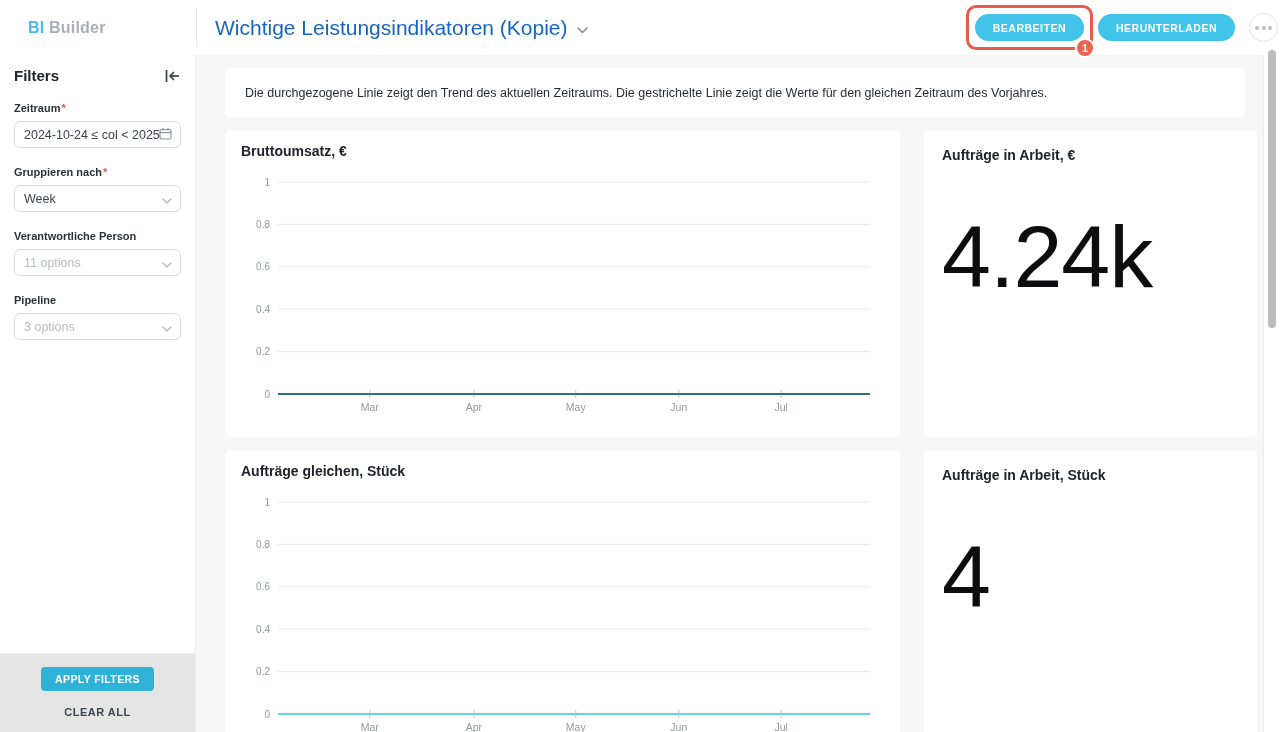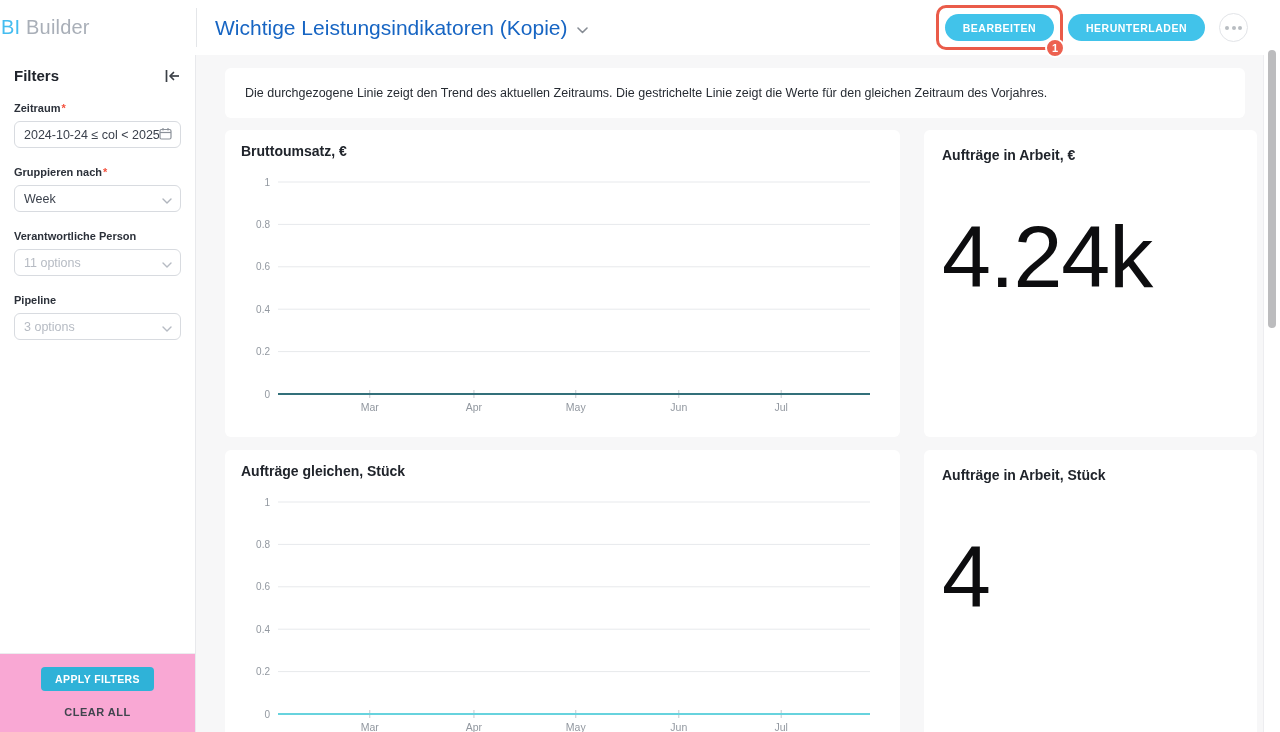--- a/index.html
+++ b/index.html
@@ -1,28 +1,28 @@
 <!DOCTYPE html>
 <html><head>
 <meta charset="utf-8">
 <style>
   * { margin:0; padding:0; box-sizing:border-box; }
   html,body { width:1280px; height:732px; overflow:hidden; font-family:"Liberation Sans","DejaVu Sans",sans-serif; }
   .app { position:relative; width:1280px; height:732px; background:#f7f7f8; overflow:hidden; }
 
   
   .header { position:absolute; left:0; top:0; width:1280px; height:55px; background:#fff; z-index:5; display:flex; align-items:center; }
-  .logo { width:196px; padding-left:1px; font-size:20px; font-weight:400; letter-spacing:.2px; }
+  .logo { width:196px; padding-left:28px; font-size:16px; font-weight:700; letter-spacing:.2px; }
   .logo .bi { color:#45bdf0; }
   .logo .builder { color:#a9afb8; }
   .header-divider { position:absolute; left:196px; top:8px; bottom:8px; width:1px; background:#e4e6e9; }
   .title-wrap { display:flex; align-items:center; margin-left:19px; cursor:pointer; }
   .page-title { font-size:21px; font-weight:400; color:#1765c3;text-align:right; }
   .title-chevron { margin-left:9px; margin-top:3px; }
-  .header-actions { margin-left:auto; display:flex; align-items:center; gap:14px; padding-right:32px; }
+  .header-actions { margin-left:auto; display:flex; align-items:center; gap:14px; padding-right:2px; }
   .pill-btn { height:27px; padding:0 18px; border:none; border-radius:14px; background:#41c3ea; color:#fff; font-family:inherit;
               font-size:10.5px; font-weight:700; letter-spacing:.5px; cursor:pointer; white-space:nowrap; }
   .edit-wrap { position:relative; }
   .annotation-box { position:absolute; left:-9px; top:-9px; right:-9px; bottom:-9px; border:3px solid #ea5b49; border-radius:10px; pointer-events:none; }
   .annotation-badge { position:absolute; right:-11px; bottom:-17px; width:20px; height:20px; border-radius:50%; background:#ed6150;
                       border:2px solid #fff; color:#fff; font-size:11px; font-weight:700; display:flex; align-items:center; justify-content:center; }
   .more-btn { width:29px; height:29px; border-radius:50%; background:#fff; border:1px solid #e2e4e8; display:flex; align-items:center; justify-content:center; gap:2.5px; cursor:pointer; }
   .more-btn i { width:4px; height:4px; border-radius:50%; background:#b9bdc2; }
 
   
@@ -30,21 +30,21 @@
   .sidebar-inner { padding:12px 14px 0 14px; }
   .filters-head { display:flex; align-items:center; justify-content:space-between; }
   .filters-title { font-size:15px; font-weight:700; color:#20242c; }
   .collapse-btn { cursor:pointer; display:flex; align-items:center; }
   .field-label { margin-top:18px; font-size:11px; font-weight:700; color:#2c313a; }
   .req { color:#f4513d; margin-left:1px; }
   .input-box { margin-top:7px; height:27px; border:1px solid #d8dbe0; border-radius:6px; background:#fff;
                display:flex; align-items:center; padding:0 8px 0 9px; cursor:pointer; }
   .input-value { flex:1; font-size:12.5px; color:#3b414c; white-space:nowrap; overflow:hidden; }
   .input-value.muted { color:#b6bbc3; }
-  .sidebar-footer { position:absolute; left:0; right:0; bottom:0; border-top:1px solid #ececef; padding:13px 0 14px; background:#f9a8d4; text-align:center; }
+  .sidebar-footer { position:absolute; left:0; right:0; bottom:0; border-top:1px solid #ececef; padding:13px 0 14px; background:#e5e5e5; text-align:center; }
   .apply-btn { display:inline-block; height:24px; padding:0 14px; border:none; border-radius:4px; background:#2fb2d8; color:#fff;
                font-family:inherit; font-size:10.5px; font-weight:700; letter-spacing:.4px; cursor:pointer; }
   .clear-btn { margin-top:15px; font-size:11px; font-weight:600; letter-spacing:.5px; color:#40454e; cursor:pointer; }
 
   
   .main { position:absolute; left:196px; top:55px; right:17px; bottom:0; background:#f7f7f8; padding:13px 0 0 29px; overflow:hidden; }
   .banner { width:1020px; height:50px; background:#fff; border-radius:6px; display:flex; align-items:center; padding-left:20px; margin-bottom:12px; }
   .banner-text { font-size:12.5px; color:#272c33; }
   .card-row { display:flex; gap:24px; margin-bottom:13px; }
   .card { background:#fff; border-radius:6px; height:307px; position:relative; }

